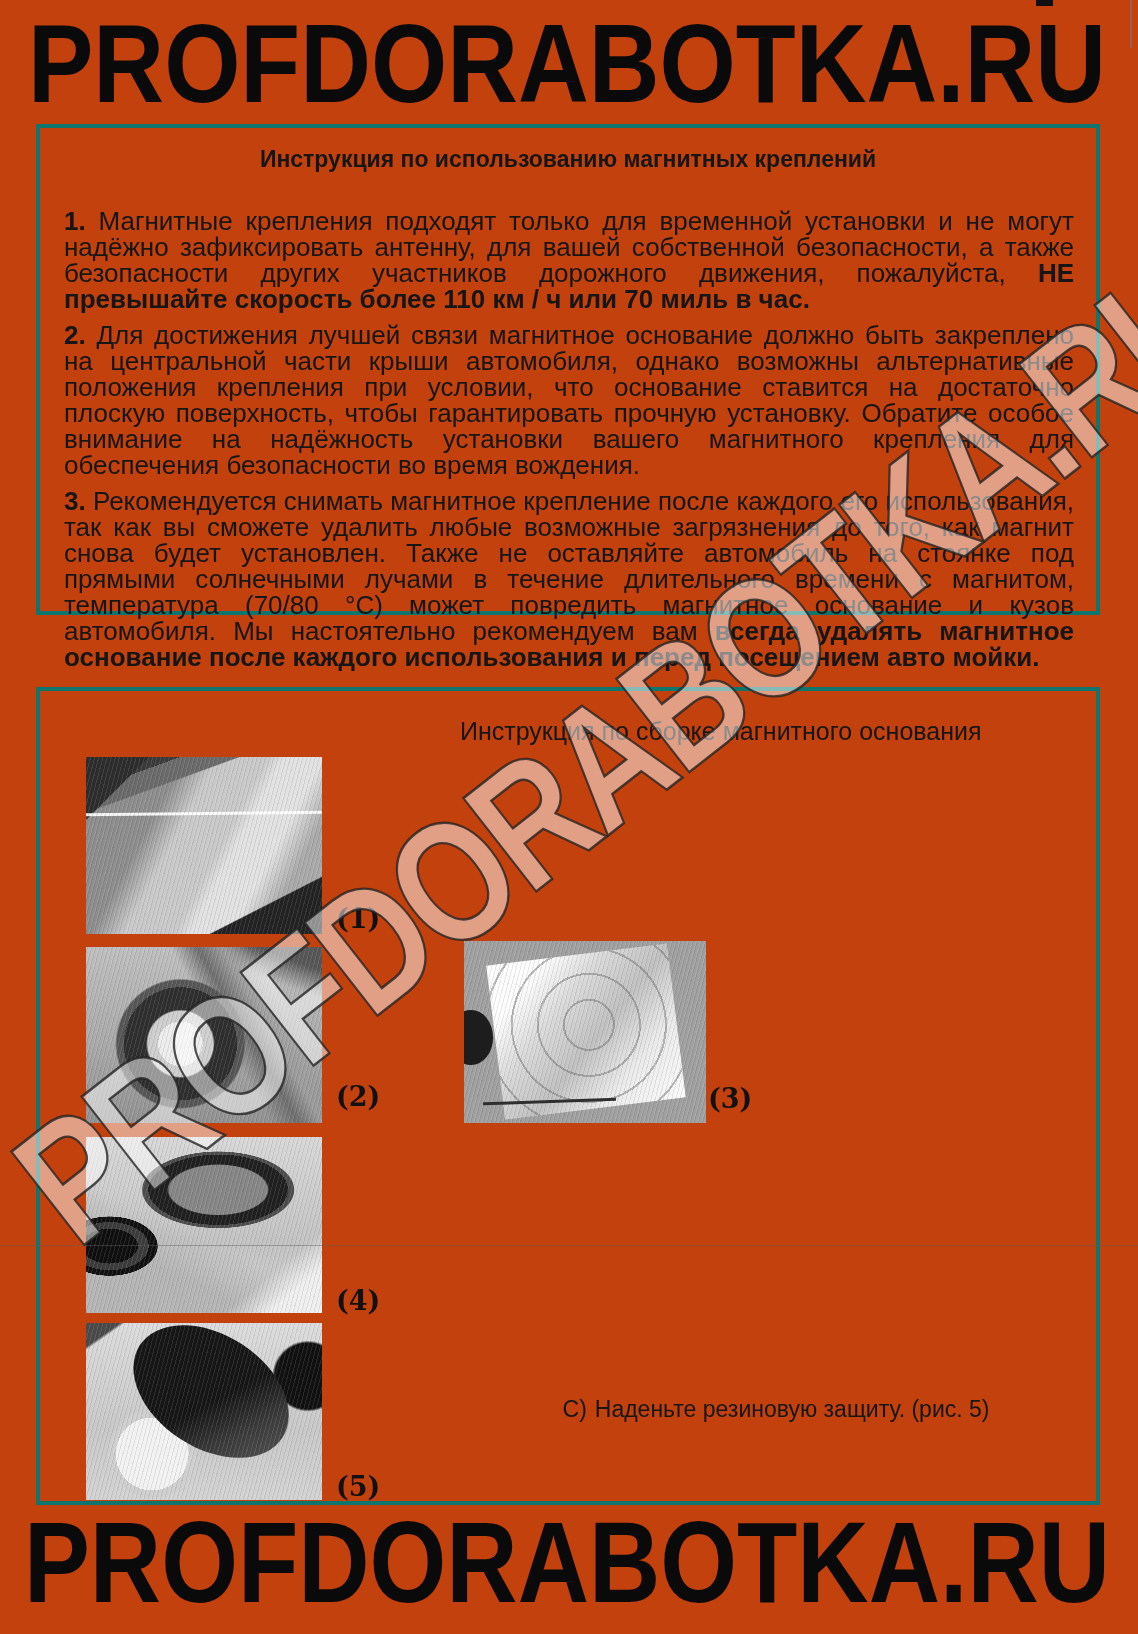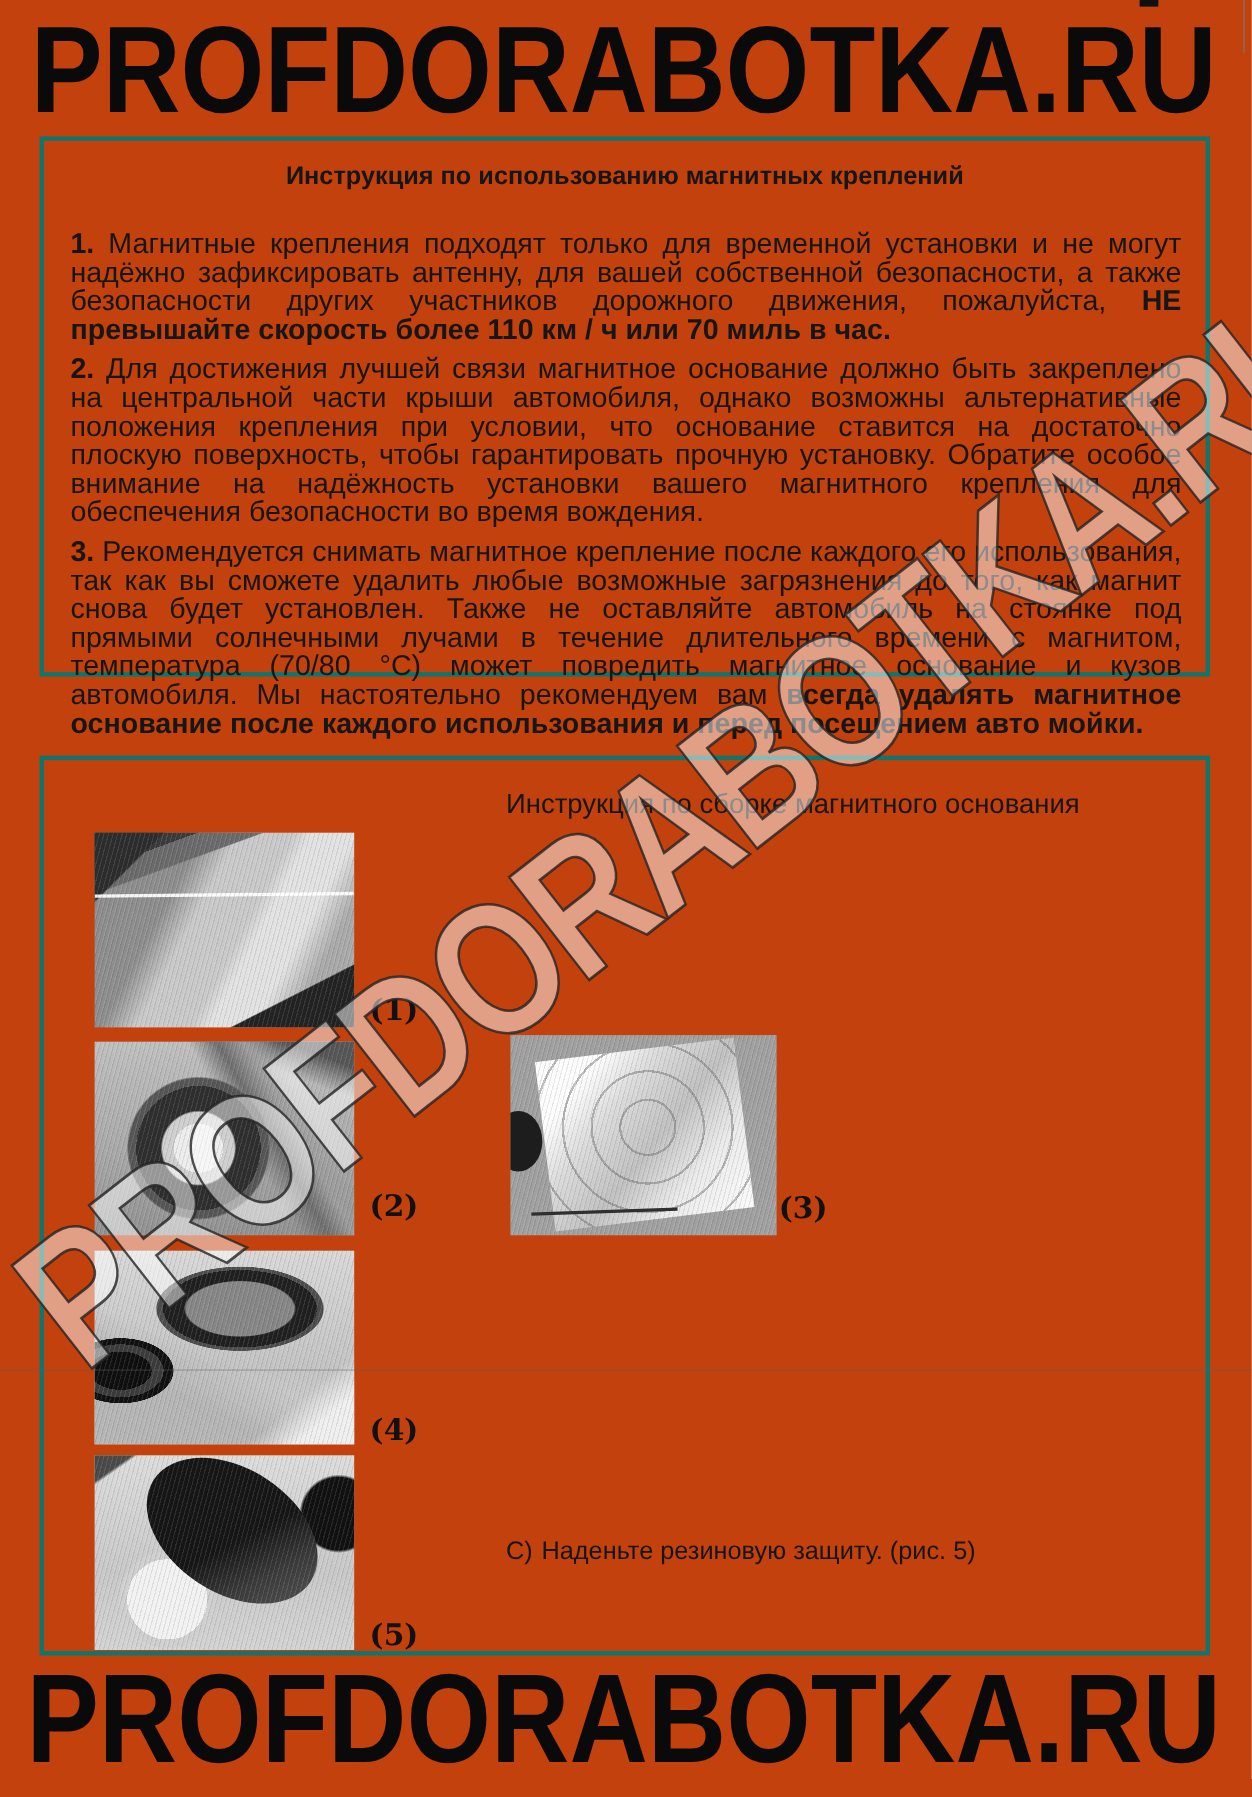--- a/index.html
+++ b/index.html
@@ -23,21 +23,21 @@
     margin:18px 10px 0 10px;text-align:center;
     font-size:23px;font-weight:bold;letter-spacing:0;
   }
   .box1-text{position:absolute;left:14px;right:12px;top:70px;}
   .box1-text p{margin:10px;font-size:26px;line-height:26px;text-align:justify;}
   .box1-text b{font-weight:bold;}
   
   .box2 h2{position:absolute;left:420px;top:26px;margin:0;font-size:25px;font-weight:normal;}
   .step{position:absolute;left:420px;width:632px;font-size:23px;line-height:33px;text-align:justify;}
   .step .lbl{margin-right:8px;}
-  .step.single{text-align:left;}
+  .step.single{text-align:center;}
   .fig-label{
     position:absolute;font-family:"DejaVu Serif",serif;font-weight:bold;font-size:27px;color:#111;
   }
   
   .photo{position:absolute;overflow:hidden;background:#bdbdbd;}
   .photo::after{content:"";position:absolute;inset:0;
     background:repeating-linear-gradient(105deg,rgba(255,255,255,.10) 0 1px,rgba(40,40,40,.10) 1px 2px,transparent 2px 4px);}
   .photo1{left:46px;top:66px;width:236px;height:177px;
     background:
       linear-gradient(135deg,#2c2c2c 0 15%,transparent 15.5%),

